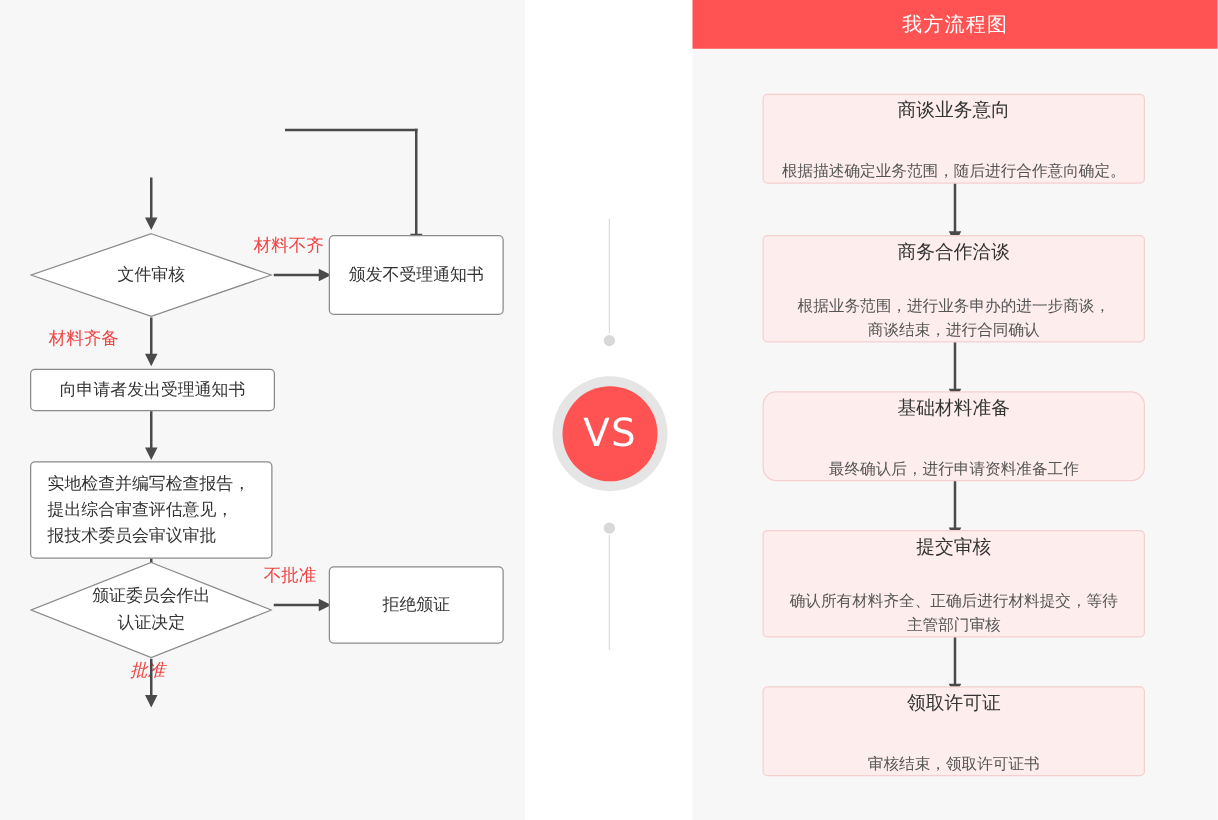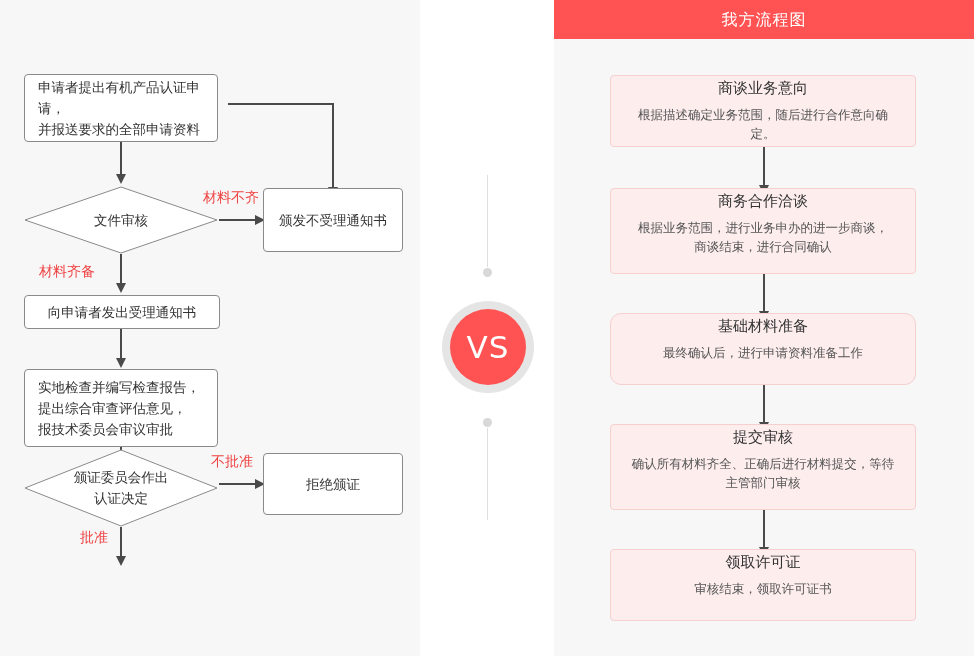--- a/index.html
+++ b/index.html
@@ -123,23 +123,23 @@
     position: absolute;
     box-sizing: border-box;
     left: 56px;
     width: 306px;
     background: #fdeded;
     border: 1px solid #f6cfcf;
     border-radius: 4px;
     display: flex;
     flex-direction: column;
     align-items: center;
-    justify-content: flex-start;
+    justify-content: space-between;
     text-align: center;
-    padding: 0 18px;
+    padding: 0 6px;
   }
   .card-title {
     color: #333333;
     font-size: 15px;
     line-height: 24px;
     margin-bottom: 5px;
   }
   .card-desc {
     color: #555555;
     font-size: 12.5px;
@@ -210,22 +210,20 @@
   #vs-dot-top    { top: 268px; }
   #vs-dot-bottom { top: 418px; }
 </style>
 </head>
 <body>
 
 <div class="panel" id="panel-left">
 
   <div class="panel-body">
 
-    <div class="node left" style="left:24px; top:35px; width:194px; height:68px;">申请者提出有机产品认证申请，
-并报送要求的全部申请资料</div>
 
     <div class="conn h" style="left:228px; top:64px; width:106px;"></div>
     <div class="conn v" style="left:332px; top:64px; height:86px;"></div>
     <div class="arrow-down" style="left:327.5px; top:148px;"></div>
 
     <div class="conn v" style="left:120px; top:103px; height:34px;"></div>
     <div class="arrow-down" style="left:115.5px; top:135px;"></div>
 
     <div class="diamond-wrap" style="left:24px; top:147px; width:194px; height:68px;">
       <svg width="194" height="68" viewBox="0 0 194 68">
@@ -263,21 +261,21 @@
       <div class="diamond-label">颁证委员会作出
 认证决定</div>
     </div>
 
     <div class="edge-label" style="left:211px; top:414px;">不批准</div>
     <div class="conn h" style="left:219px; top:444px; width:38px;"></div>
     <div class="arrow-right" style="left:255px; top:439.5px;"></div>
 
     <div class="node center" style="left:263px; top:414px; width:140px; height:62px;">拒绝颁证</div>
 
-    <div class="edge-label" style="left:80px; top:490px;">批准</div>
+    <div class="edge-label" style="left:104px; top:490px;font-style:italic;">批准</div>
     <div class="conn v" style="left:120px; top:488px; height:31px;"></div>
     <div class="arrow-down" style="left:115.5px; top:517px;"></div>
 
 
   </div>
 </div>
 
 <div class="vs-line" id="vs-line-top"></div>
 <div class="vs-dot" id="vs-dot-top"></div>
 <div id="vs-badge">

